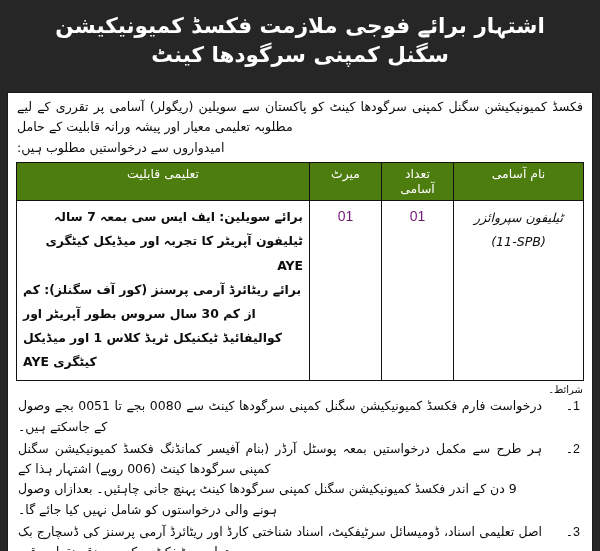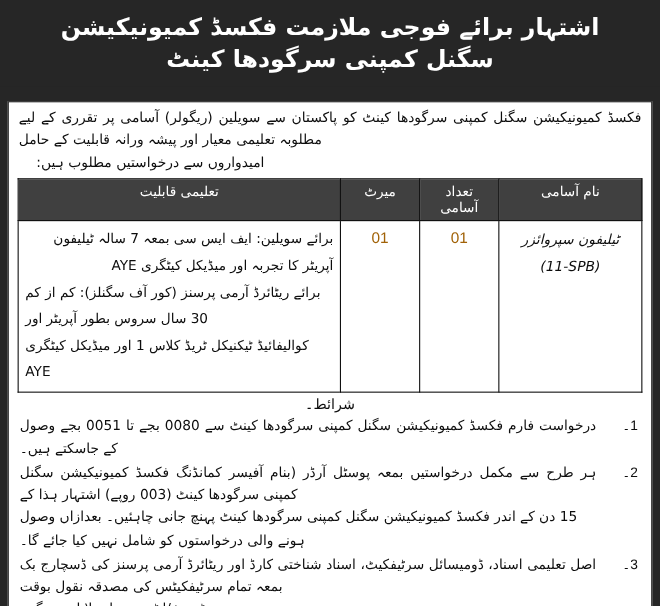--- a/index.html
+++ b/index.html
@@ -66,39 +66,38 @@
     padding: 4px 9px 0 9px;
     font-size: 12.6px;
     line-height: 1.62;
     color: #0d0d0d;
     text-align: justify;
     text-align-last: left;
   }
   .intro .l2 {
     display: block;
     text-align: left;
-    margin-left: 16px;
   }
 
   
   .tbl-wrap {
     padding: 4px 8px 0 8px;
   }
   table.vac {
     width: 100%;
     border-collapse: collapse;
     table-layout: fixed;
     direction: rtl;
   }
   table.vac th, table.vac td {
     border: 1px solid #111111;
     vertical-align: top;
   }
   table.vac thead th {
-    background: #404040;
+    background: #4d7c0f;
     color: #ffffff;
     font-weight: normal;
     font-size: 12.4px;
     padding: 3px 4px 4px 4px;
     text-align: center;
     direction: rtl;
     unicode-bidi: bidi-override;
     height: 18px;
   }
   .col-name   { width: 130px; }
@@ -117,42 +116,42 @@
     font-style: italic;
   }
   td.c-name .bps {
     direction: rtl;
     unicode-bidi: bidi-override;
   }
   td.c-num {
     text-align: center;
     font-size: 14px;
     padding: 7px 2px 0 2px;
-    color: #a16207;
+    color: #701a75;
     font-family: "Liberation Sans", sans-serif;
   }
   td.c-edu {
     direction: rtl;
     unicode-bidi: bidi-override;
     font-size: 12.4px;
     line-height: 1.95;
     padding: 4px 6px 6px 6px;
     color: #0d0d0d;
     text-align: right;
   }
-  td.c-edu .eline { display: block; }
+  td.c-edu .eline { display: block; font-weight: bold; }
   td.c-edu .eline.l2,
   td.c-edu .eline.l3 { text-align: left; }
 
   
   .cond-head {
     direction: rtl;
     unicode-bidi: bidi-override;
-    text-align: center;
-    font-size: 13px;
+    text-align: right;
+    font-size: 10px;
     padding: 3px 9px 0 9px;
     color: #0d0d0d;
   }
   ol.conds {
     list-style: none;
     margin: 0;
     padding: 1px 12px 0 10px;
     direction: rtl;
   }
   ol.conds > li {
@@ -241,22 +240,22 @@
     <div class="cond-head">شرائط۔</div>
 
     <ol class="conds">
       <li>
         <span class="num">1۔</span>
         <span class="txt">درخواست فارم فکسڈ کمیونیکیشن سگنل کمپنی سرگودھا کینٹ سے 0800 بجے تا 1500 بجے وصول کے جاسکتے ہیں۔</span>
       </li>
       <li>
         <span class="num">2۔</span>
         <span class="txt">
-          <span>ہر طرح سے مکمل درخواستیں بمعہ پوسٹل آرڈر (بنام آفیسر کمانڈنگ فکسڈ کمیونیکیشن سگنل کمپنی سرگودھا کینٹ (300 روپے) اشتہار ہذا کے</span>
-          <span class="wrapline">15 دن کے اندر فکسڈ کمیونیکیشن سگنل کمپنی سرگودھا کینٹ پہنچ جانی چاہئیں۔ بعدازاں وصول ہونے والی درخواستوں کو شامل نہیں کیا جائے گا۔</span>
+          <span>ہر طرح سے مکمل درخواستیں بمعہ پوسٹل آرڈر (بنام آفیسر کمانڈنگ فکسڈ کمیونیکیشن سگنل کمپنی سرگودھا کینٹ (600 روپے) اشتہار ہذا کے</span>
+          <span class="wrapline">9 دن کے اندر فکسڈ کمیونیکیشن سگنل کمپنی سرگودھا کینٹ پہنچ جانی چاہئیں۔ بعدازاں وصول ہونے والی درخواستوں کو شامل نہیں کیا جائے گا۔</span>
         </span>
       </li>
       <li>
         <span class="num">3۔</span>
         <span class="txt">
           <span>اصل تعلیمی اسناد، ڈومیسائل سرٹیفکیٹ، اسناد شناختی کارڈ اور ریٹائرڈ آرمی پرسنز کی ڈسچارج بک بمعہ تمام سرٹیفکیٹس کی مصدقہ نقول بوقت</span>
           <span class="wrapline">ٹیسٹ/انٹرویو ساتھ لانا ہوں گے۔</span>
         </span>
       </li>
 

